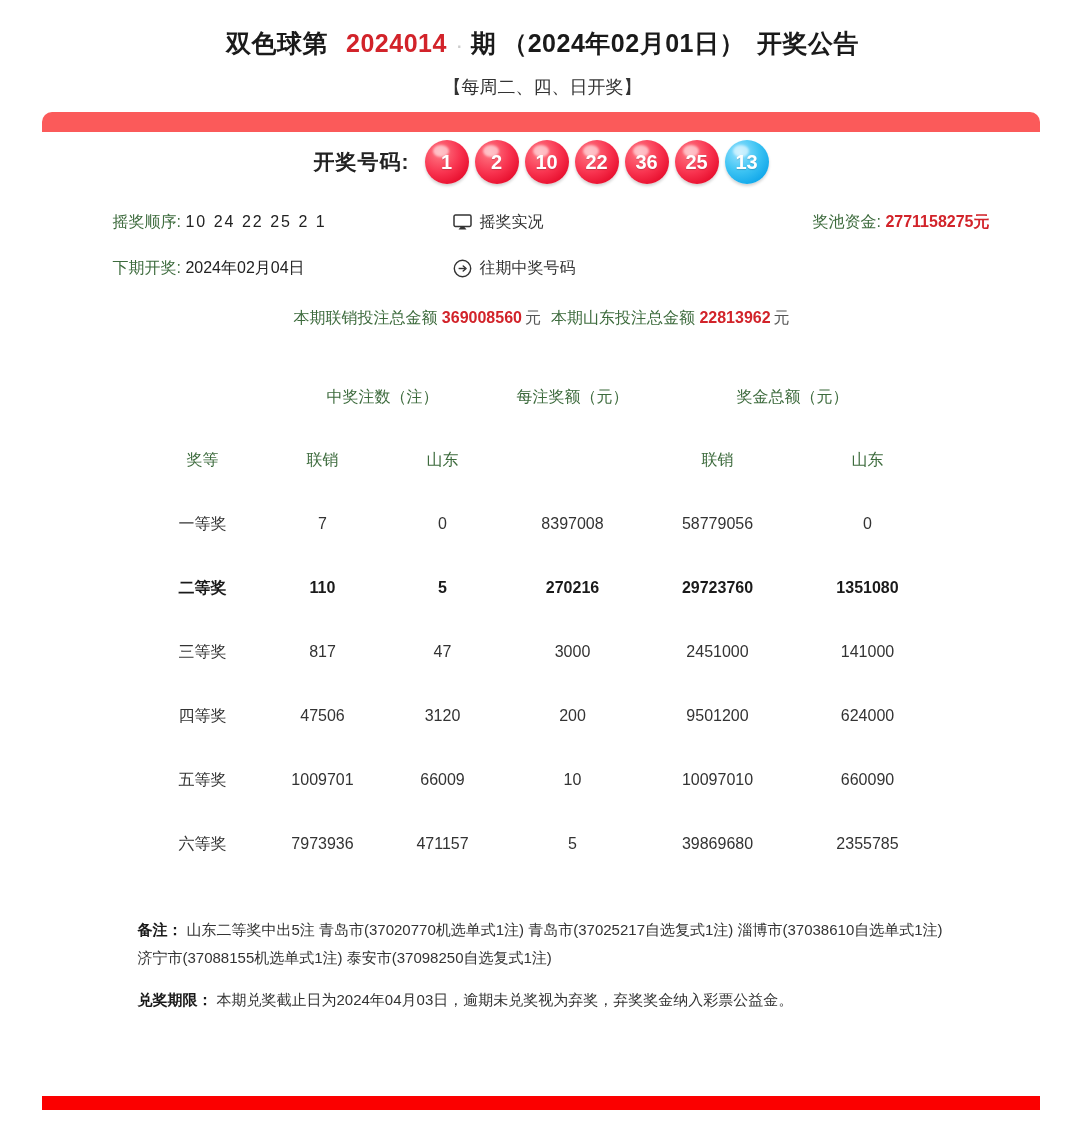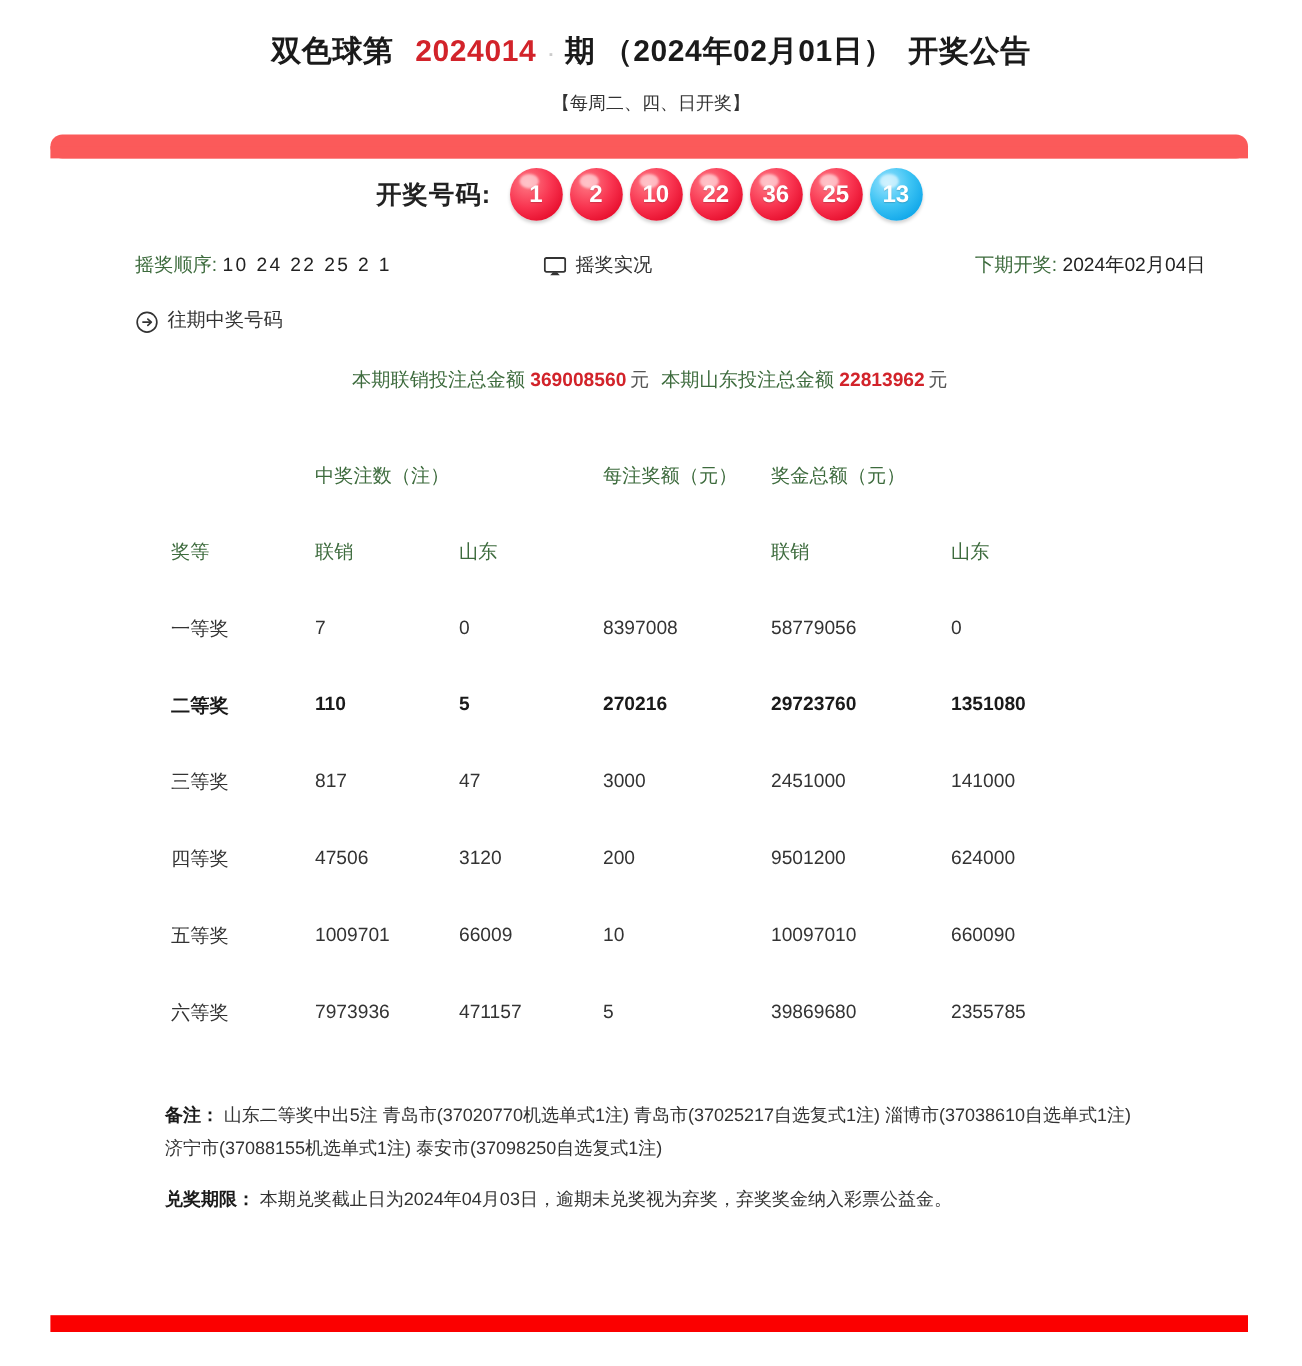--- a/index.html
+++ b/index.html
@@ -40,21 +40,21 @@
     font-size: 16px;
     margin: 0 8px 0 -6px;
   }
   .main-title .seg-date {
     margin-left: 6px;
   }
   .main-title .seg-tail {
     margin-left: 12px;
   }
   .sub-title {
-    font-size: 15px;
+    font-size: 18px;
     color: #333333;
     margin-top: 12px;
     line-height: 22px;
   }
 
   
   .bar-top {
     position: absolute;
     left: 42px;
     top: 112px;
@@ -200,21 +200,21 @@
   }
   table.prize col.c-grade { width: 120px; }
   table.prize col.c-n1    { width: 120px; }
   table.prize col.c-n2    { width: 120px; }
   table.prize col.c-each  { width: 140px; }
   table.prize col.c-t1    { width: 150px; }
   table.prize col.c-t2    { width: 150px; }
 
   table.prize th,
   table.prize td {
-    text-align: left;
+    text-align: center;
     padding: 0;
     border: none;
     font-weight: normal;
   }
   table.prize tr.grp-head th {
     height: 62px;
     vertical-align: middle;
     color: #3d6b3d;
     font-size: 16px;
   }
@@ -313,20 +313,24 @@
   <div class="link-cell">
     <span class="ico">
       <svg width="19" height="17" viewBox="0 0 19 17">
         <rect x="1" y="1" width="17" height="11.5" rx="1.4" fill="none" stroke="#333333" stroke-width="1.5"></rect>
         <path d="M5.5 15.4 L13.5 15.4 L11.2 12.8 L7.8 12.8 Z" fill="#333333"></path>
       </svg>
     </span>
     <span>摇奖实况</span>
   </div>
 
+  <div class="info-cell">
+    <span class="lbl">奖池资金:</span>
+    <span class="val red">2771158275元</span>
+  </div>
 
   <div class="info-cell">
     <span class="lbl">下期开奖:</span>
     <span class="val">2024年02月04日</span>
   </div>
 
   <div class="link-cell">
     <span class="ico">
       <svg width="19" height="19" viewBox="0 0 19 19">
         <circle cx="9.5" cy="9.5" r="8.2" fill="none" stroke="#333333" stroke-width="1.4"></circle>

